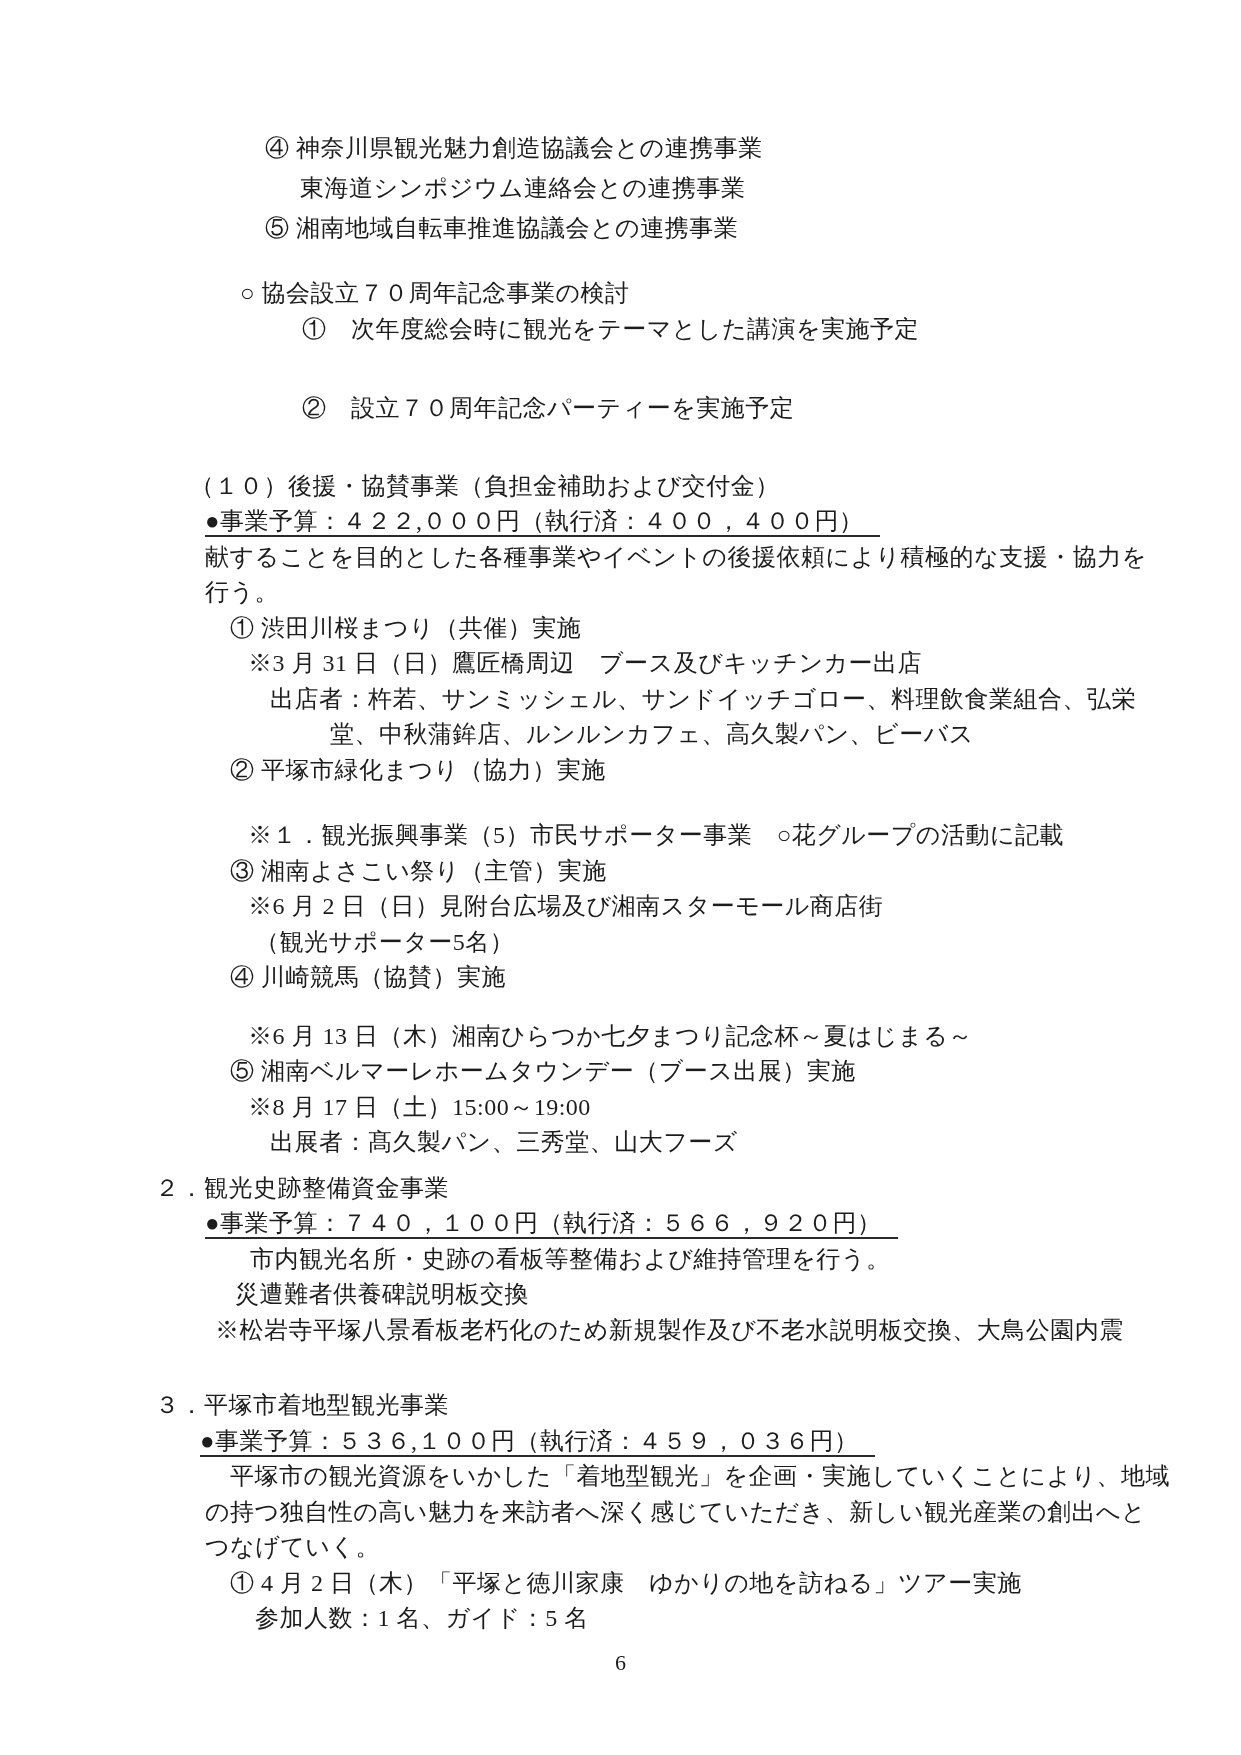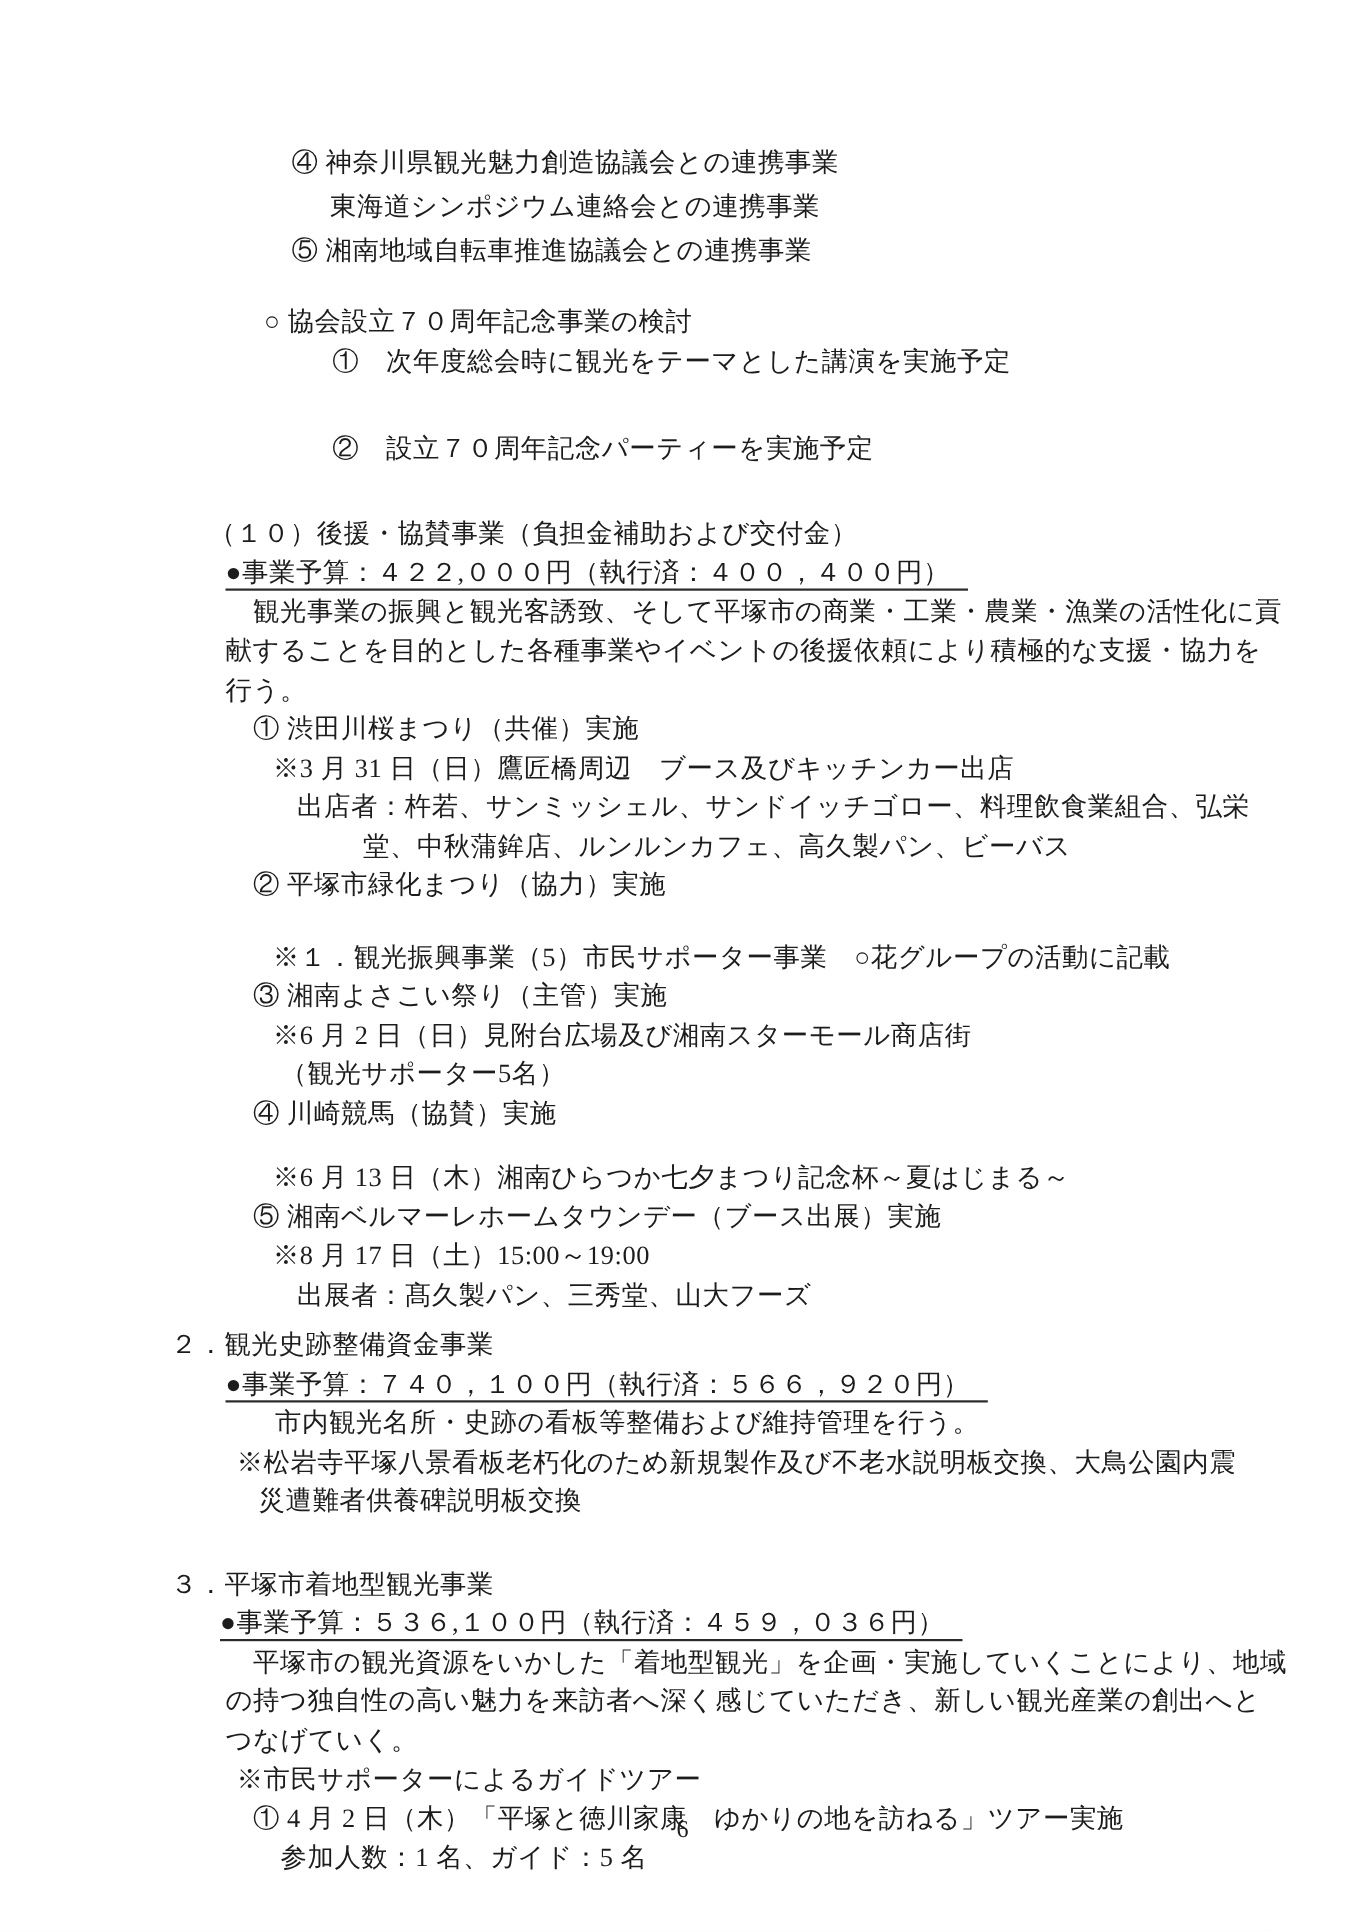--- a/index.html
+++ b/index.html
@@ -53,47 +53,45 @@
       <div class="line lead" style="padding-left: 115px;"><span>④ 神奈川県観光魅力創造協議会との連携事業</span></div>
       <div class="line lead" style="padding-left: 150px;"><span>東海道シンポジウム連絡会との連携事業</span></div>
       <div class="line lead" style="padding-left: 115px;"><span>⑤ 湘南地域自転車推進協議会との連携事業</span></div>
       <div class="spacer" style="height: 28px;"></div>
       <div class="line" style="padding-left: 90px;"><span>○ 協会設立７０周年記念事業の検討</span></div>
       <div class="line" style="padding-left: 152px;"><span>①　次年度総会時に観光をテーマとした講演を実施予定</span></div>
       <div class="line" style="padding-left: 152px; margin-top: 44px;"><span>②　設立７０周年記念パーティーを実施予定</span></div>
       <div class="spacer" style="height: 42px;"></div>
       <div class="line" style="padding-left: 40px;"><span>（１０）後援・協賛事業（負担金補助および交付金）</span></div>
       <div class="line" style="padding-left: 55px;"><span class="underline">●事業予算：４２２,０００円（執行済：４００，４００円）</span></div>
-      <div class="line" style="padding-left: 80px;"><span>観光事業の振興と観光客誘致、そして平塚市の商業・工業・農業・漁業の活性化に貢</span></div>
       <div class="line" style="padding-left: 55px;"><span>献することを目的とした各種事業やイベントの後援依頼により積極的な支援・協力を</span></div>
       <div class="line" style="padding-left: 55px;"><span>行う。</span></div>
       <div class="line" style="padding-left: 80px;"><span>① 渋田川桜まつり（共催）実施</span></div>
       <div class="line" style="padding-left: 98px;"><span>※3 月 31 日（日）鷹匠橋周辺　ブース及びキッチンカー出店</span></div>
       <div class="line" style="padding-left: 120px;"><span>出店者：杵若、サンミッシェル、サンドイッチゴロー、料理飲食業組合、弘栄</span></div>
       <div class="line" style="padding-left: 180px;"><span>堂、中秋蒲鉾店、ルンルンカフェ、高久製パン、ビーバス</span></div>
       <div class="line" style="padding-left: 80px;"><span>② 平塚市緑化まつり（協力）実施</span></div>
       <div class="line" style="padding-left: 98px; margin-top: 30px;"><span>※１．観光振興事業（5）市民サポーター事業　○花グループの活動に記載</span></div>
       <div class="line" style="padding-left: 80px;"><span>③ 湘南よさこい祭り（主管）実施</span></div>
       <div class="line" style="padding-left: 98px;"><span>※6 月 2 日（日）見附台広場及び湘南スターモール商店街</span></div>
       <div class="line" style="padding-left: 105px;"><span>（観光サポーター5名）</span></div>
       <div class="line" style="padding-left: 80px;"><span>④ 川崎競馬（協賛）実施</span></div>
       <div class="line" style="padding-left: 98px; margin-top: 23px;"><span>※6 月 13 日（木）湘南ひらつか七夕まつり記念杯～夏はじまる～</span></div>
       <div class="line" style="padding-left: 80px;"><span>⑤ 湘南ベルマーレホームタウンデー（ブース出展）実施</span></div>
       <div class="line" style="padding-left: 98px;"><span>※8 月 17 日（土）15:00～19:00</span></div>
       <div class="line" style="padding-left: 120px;"><span>出展者：髙久製パン、三秀堂、山大フーズ</span></div>
       <div class="spacer" style="height: 10px;"></div>
       <div class="line" style="padding-left: 5px;"><span>２．観光史跡整備資金事業</span></div>
       <div class="line" style="padding-left: 55px;"><span class="underline">●事業予算：７４０，１００円（執行済：５６６，９２０円）</span></div>
       <div class="line" style="padding-left: 100px;"><span>市内観光名所・史跡の看板等整備および維持管理を行う。</span></div>
+      <div class="line" style="padding-left: 85px;"><span>災遭難者供養碑説明板交換</span></div>
       <div class="line" style="padding-left: 65px;"><span>※松岩寺平塚八景看板老朽化のため新規製作及び不老水説明板交換、大鳥公園内震</span></div>
-      <div class="line" style="padding-left: 85px;"><span>災遭難者供養碑説明板交換</span></div>
       <div class="spacer" style="height: 40px;"></div>
       <div class="line" style="padding-left: 5px;"><span>３．平塚市着地型観光事業</span></div>
       <div class="line" style="padding-left: 50px;"><span class="underline">●事業予算：５３６,１００円（執行済：４５９，０３６円）</span></div>
       <div class="line" style="padding-left: 80px;"><span>平塚市の観光資源をいかした「着地型観光」を企画・実施していくことにより、地域</span></div>
       <div class="line" style="padding-left: 55px;"><span>の持つ独自性の高い魅力を来訪者へ深く感じていただき、新しい観光産業の創出へと</span></div>
       <div class="line" style="padding-left: 55px;"><span>つなげていく。</span></div>
-      <div class="line" style="padding-left: 65px;"><span>※市民サポーターによるガイドツアー</span></div>
       <div class="line" style="padding-left: 80px;"><span>① 4 月 2 日（木）「平塚と徳川家康　ゆかりの地を訪ねる」ツアー実施</span></div>
       <div class="line" style="padding-left: 105px;"><span>参加人数：1 名、ガイド：5 名</span></div>
     </div>
   <div class="page-number">6</div>
 </div>
 
 </body></html>

